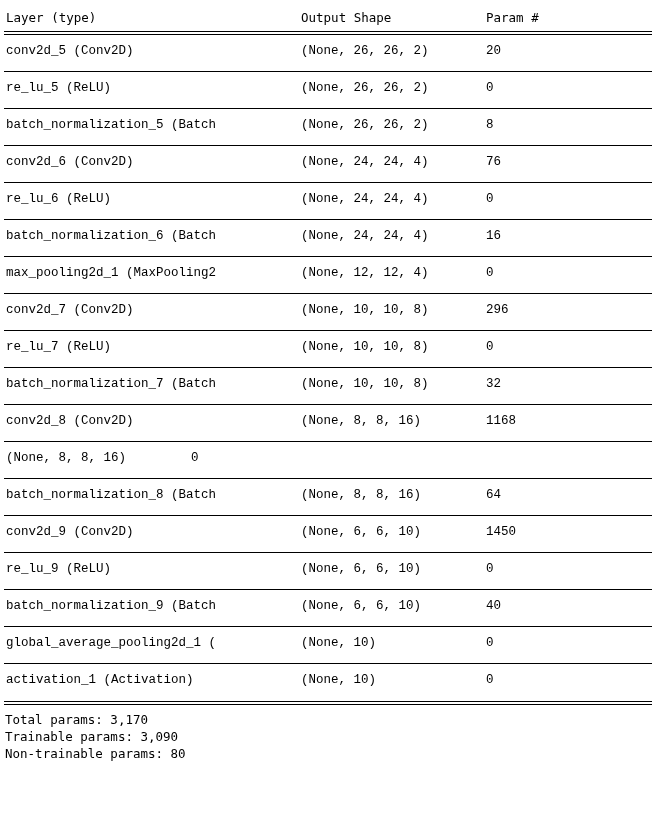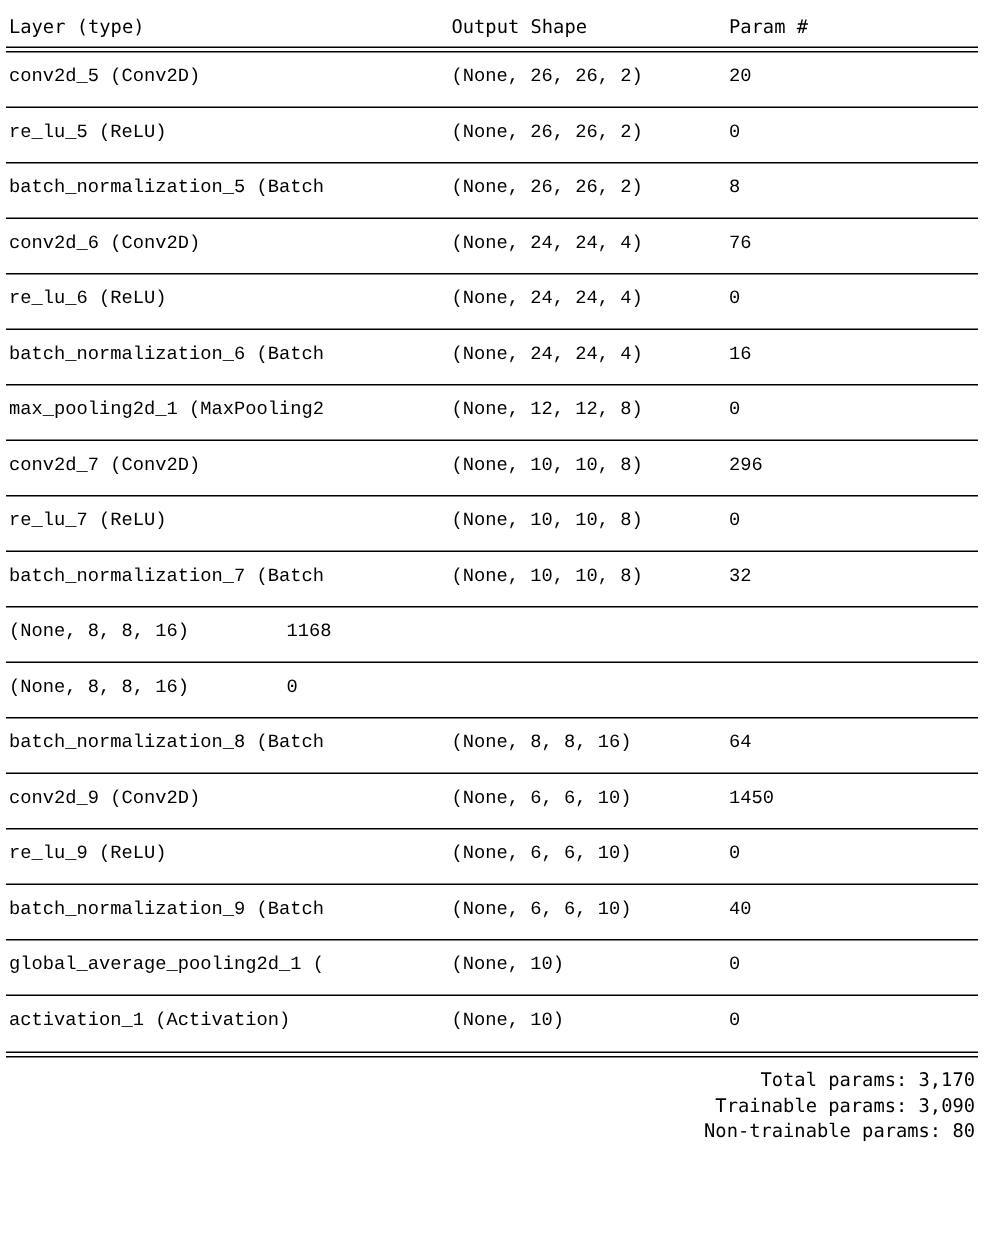--- a/index.html
+++ b/index.html
@@ -58,22 +58,21 @@
     margin: 0 4px;
   }
   .dbl {
     margin: 1px 4px 0 4px;
     height: 4px;
     border-top: 1px solid #000000;
     border-bottom: 1px solid #000000;
     box-sizing: border-box;
   }
   .totals {
-    padding: 6px 6px 0 16px;
-    text-align: right;
+    padding: 6px 6px 0 5px;
   }
   .totals div {
     white-space: pre;
     line-height: 17px;
   }
 </style>
 </head>
 <body>
 
 <div class="summary">
@@ -118,21 +117,21 @@
       </div>
       <div class="sep"></div>
       <div class="row layer-row">
         <div class="col-layer">batch_normalization_6 (Batch</div>
         <div class="col-shape">(None, 24, 24, 4)</div>
         <div class="col-param">16</div>
       </div>
       <div class="sep"></div>
       <div class="row layer-row">
         <div class="col-layer">max_pooling2d_1 (MaxPooling2</div>
-        <div class="col-shape">(None, 12, 12, 8)</div>
+        <div class="col-shape">(None, 12, 12, 4)</div>
         <div class="col-param">0</div>
       </div>
       <div class="sep"></div>
       <div class="row layer-row">
         <div class="col-layer">conv2d_7 (Conv2D)</div>
         <div class="col-shape">(None, 10, 10, 8)</div>
         <div class="col-param">296</div>
       </div>
       <div class="sep"></div>
       <div class="row layer-row">
@@ -141,20 +140,21 @@
         <div class="col-param">0</div>
       </div>
       <div class="sep"></div>
       <div class="row layer-row">
         <div class="col-layer">batch_normalization_7 (Batch</div>
         <div class="col-shape">(None, 10, 10, 8)</div>
         <div class="col-param">32</div>
       </div>
       <div class="sep"></div>
       <div class="row layer-row">
+        <div class="col-layer">conv2d_8 (Conv2D)</div>
         <div class="col-shape">(None, 8, 8, 16)</div>
         <div class="col-param">1168</div>
       </div>
       <div class="sep"></div>
       <div class="row layer-row">
         <div class="col-shape">(None, 8, 8, 16)</div>
         <div class="col-param">0</div>
       </div>
       <div class="sep"></div>
       <div class="row layer-row">

